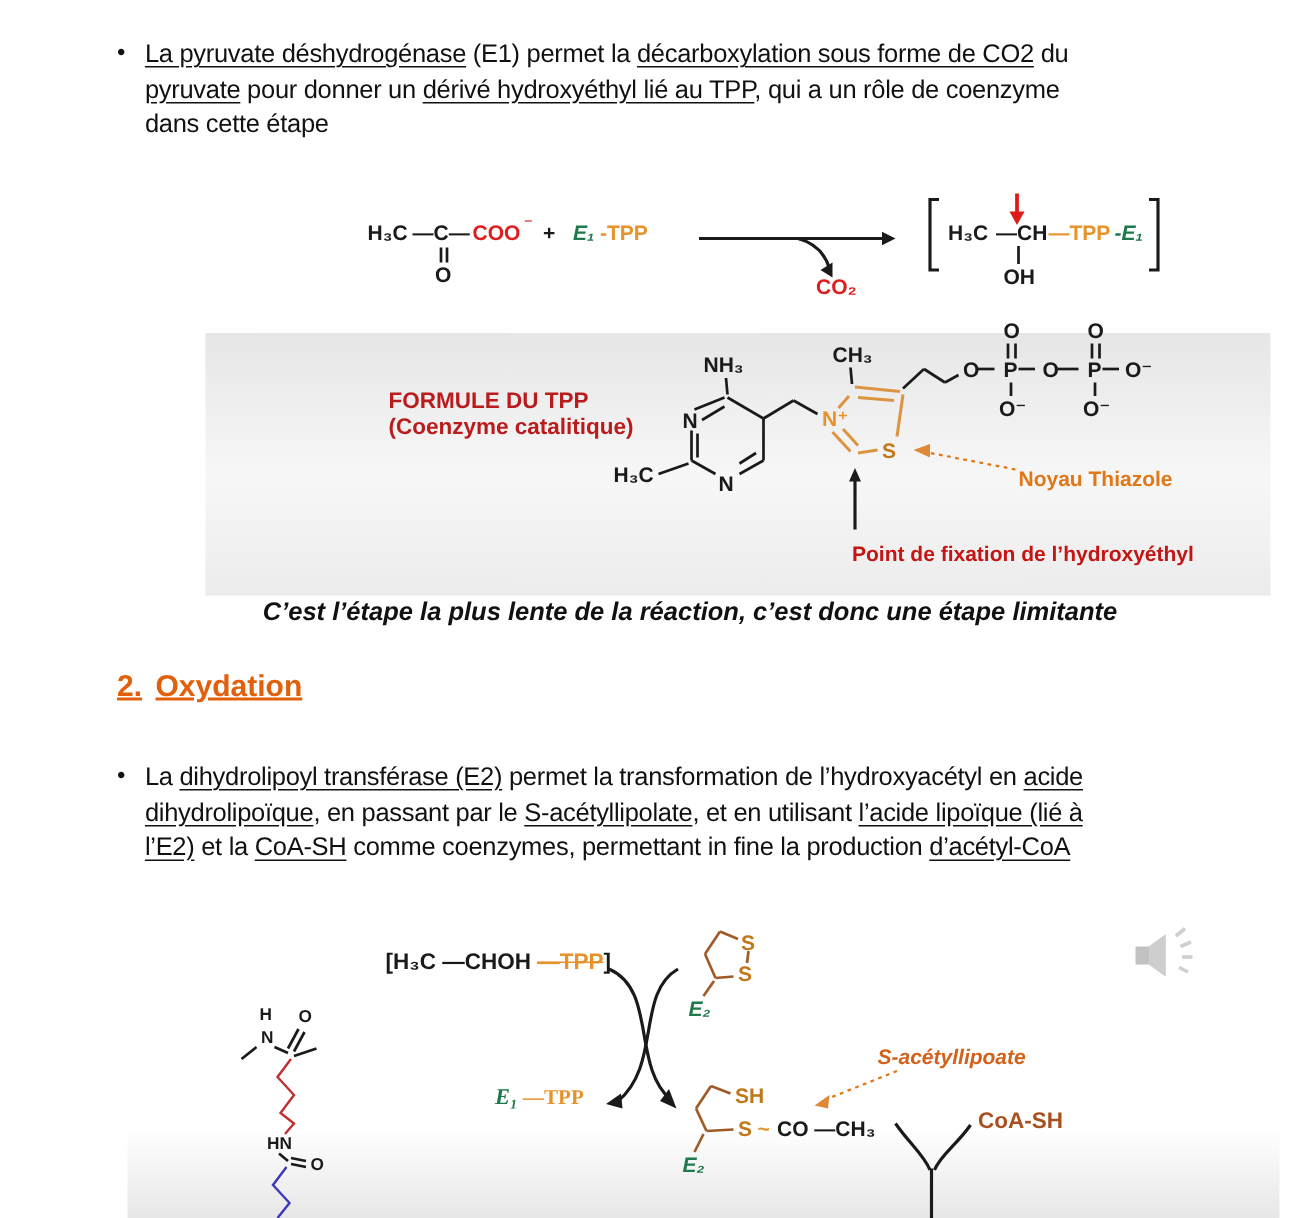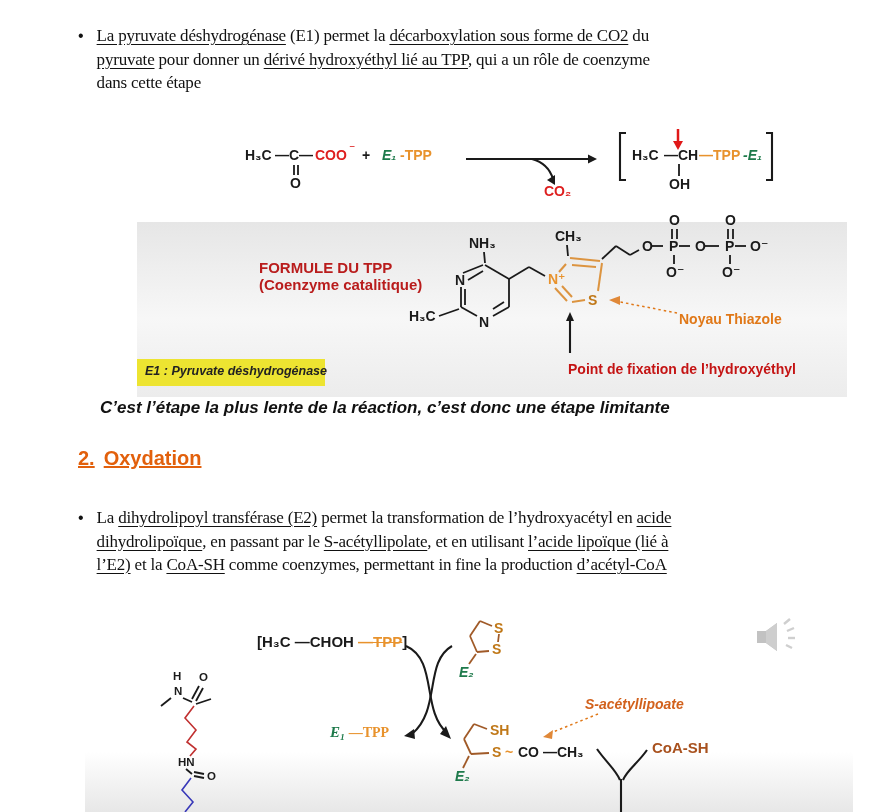--- a/index.html
+++ b/index.html
@@ -6,23 +6,23 @@
     --red:#DE1F1F; --darkred:#C41414; --orange:#E8922C; --thiazole:#DC9440;
     --noyau:#E07818; --brown:#A05A28; --sbrown:#C07818; --green:#1E7A4B;
     --heading:#E2600C; --yellow:#EDE431; --coa:#A8511E; --sacetyl:#D2611C;
     --chainred:#C03030; --chainblue:#3838B8; --ink:#1a1a1a;
   }
   html,body{margin:0;padding:0;background:#fff;}
   .page{position:relative;width:876px;height:812px;background:#ffffff;overflow:hidden;
         font-family:"Liberation Sans","DejaVu Sans",sans-serif;color:#111;}
   .bullet-row{position:absolute;left:78px;display:flex;gap:13px;}
   .dot{font-size:16px;line-height:23.5px;}
-  .btext{width:745px;font-size:17px;line-height:23.5px;letter-spacing:-0.2px;font-family:Liberation Serif, serif;}
+  .btext{width:745px;font-size:17px;line-height:23.5px;letter-spacing:-0.2px;}
   .u{text-decoration:underline;text-underline-offset:2.5px;}
-  .caption{position:absolute;left:100px;top:398px;width:720px;text-align:left;
+  .caption{position:absolute;left:100px;top:398px;width:720px;text-align:center;
            font-size:17px;font-weight:bold;font-style:italic;}
   .heading{position:absolute;left:78px;top:447px;font-size:20px;font-weight:bold;color:var(--heading);text-decoration:underline;}
   .heading .num{margin-right:9px;}
   .diagram{position:absolute;left:0;}
   #diagram1{top:124px;width:876px;height:280px;margin-left:32px;}
   #diagram2{top:600px;width:876px;height:212px;}
   .graybox{position:absolute;left:105px;top:98px;width:710px;height:175px;
            background:linear-gradient(180deg,#e6e6e6,#f7f7f7 55%,#ececec);}
   .bottomband{position:absolute;left:85px;top:752px;width:768px;height:60px;
            background:linear-gradient(180deg,rgba(233,233,233,0),#e7e7e7);}
@@ -166,21 +166,20 @@
         <line class="dotted" x1="645" y1="189" x2="583" y2="177"></line>
         <polygon points="588,172 588,181 577,176" fill="#E08838"></polygon>
       </g>
     </svg>
     <div class="ov tpp-title">
       <div>FORMULE DU TPP</div>
       <div>(Coenzyme catalitique)</div>
     </div>
     <div class="ov noyau">Noyau Thiazole</div>
     <div class="ov fixation">Point de fixation de l’hydroxyéthyl</div>
-    <div class="ov ylabel">E1 :  Pyruvate déshydrogénase</div>
   </div>
 
   <div class="caption">C’est l’étape la plus lente de la réaction, c’est donc une étape limitante</div>
 
   <div class="heading">
     <span class="num">2.</span><span>Oxydation</span>
   </div>
 
   <div class="bullet-row" style="top:506px;">
     <span class="dot">•</span>

